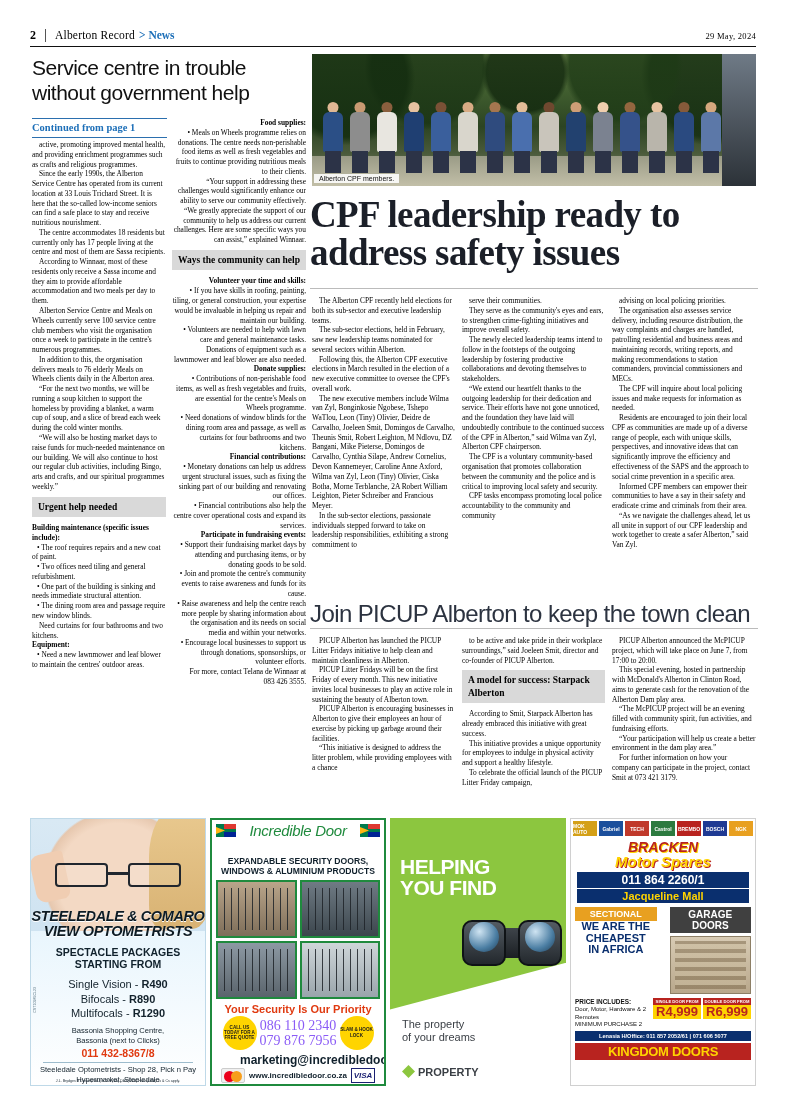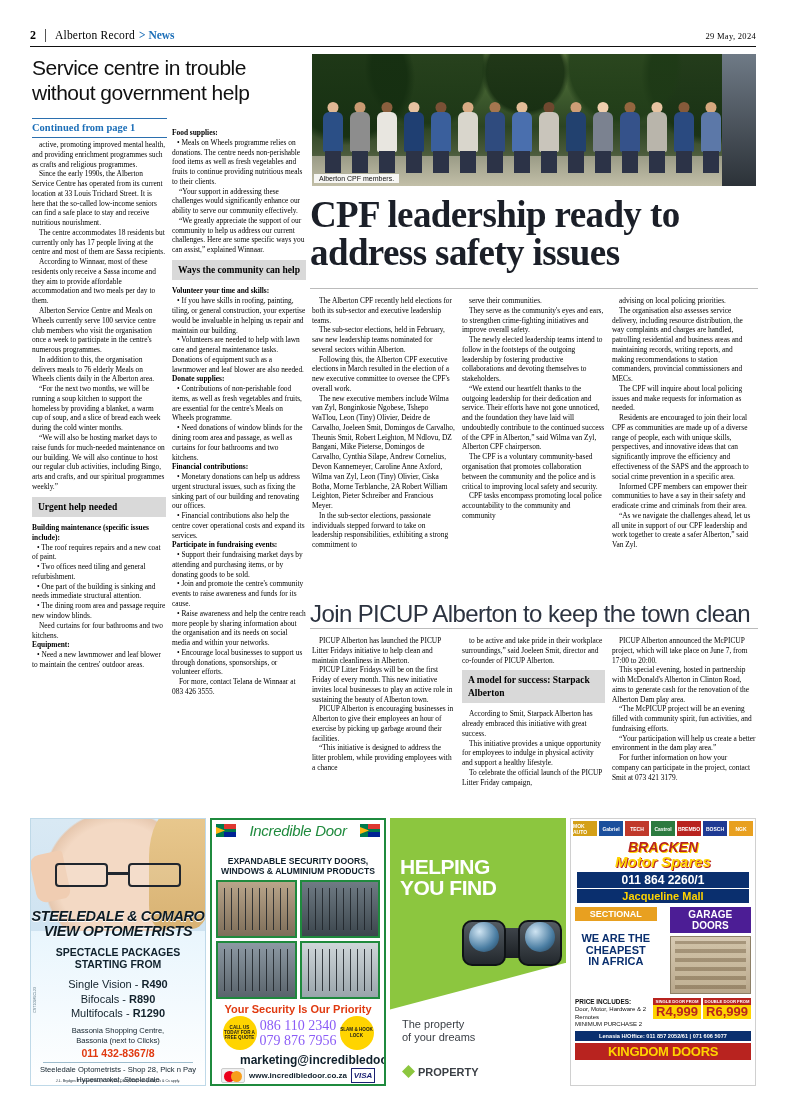--- a/index.html
+++ b/index.html
@@ -41,21 +41,21 @@
     background: #d9d9d9; font-weight: bold; font-size: 9.5px;
     padding: 4px 6px; margin: 5px 0 6px 0;
   }
   .col { position: absolute; font-size: 7.4px; line-height: 1.32; text-align: left; }
   .col p { margin: 0; }
   .col p.ind { text-indent: 7px; }
   .col p.bul { text-indent: 5px; }
   .col b { font-weight: bold; }
 
   .lc1 { left: 32px; top: 140px; width: 134px; }
-  .lc2 { left: 172px; top: 128px; width: 134px; }
+  .lc2 { left: 172px; top: 118px; width: 134px; text-align: right; }
 
   
   .photo {
     position: absolute; left: 312px; top: 54px; width: 444px; height: 132px;
     background:
       linear-gradient(180deg,#5d7741 0%,#3f5c2e 30%,#2c4422 55%,#4a5a3a 75%,#8a8f7d 100%);
     overflow: hidden;
   }
   .ph-trees { position: absolute; inset: 0;
     background:
@@ -236,22 +236,22 @@
     font-family: "Liberation Sans", sans-serif; font-weight: bold; font-size: 12px;
     text-align: center; padding: 1px 0; }
   .mot-name { margin: 1px 6px 0; background: #0a2f6e; color: #ffd400;
     font-family: "Liberation Sans", sans-serif; font-weight: bold; font-size: 11px;
     text-align: center; padding: 1px 0; }
   .mot-row { display: flex; gap: 13px; padding: 4px 4px 0; }
   .mot-left { width: 50%; }
   .mot-sec { background: #e8a020; color: #fff; font-family: "Liberation Sans", sans-serif;
     font-weight: bold; font-size: 9px; text-align: center; padding: 2px 0; }
   .mot-chp { font-family: "Liberation Sans", sans-serif; font-weight: bold;
-    font-size: 11px; line-height: 1.06; color: #0a2f6e; text-align: center; padding-top: 12px; }
-  .mot-gar { background: #4c1d95; color: #fff; font-family: "Liberation Sans", sans-serif;
+    font-size: 11px; line-height: 1.06; color: #0a2f6e; text-align: center; padding-top: 0; }
+  .mot-gar { background: #404040; color: #fff; font-family: "Liberation Sans", sans-serif;
     font-weight: bold; font-size: 10px; text-align: center; padding: 2px 0; }
   .mot-door-img { height: 58px; margin-top: 3px; background: linear-gradient(180deg,#d8cbb4,#b9a88c);
     border: 1px solid #8d7f66; position: relative; overflow: hidden; }
   .mot-door-img:after { content: ""; position: absolute; inset: 4px;
     background: repeating-linear-gradient(0deg, rgba(120,100,70,.5) 0 4px, rgba(200,185,155,.5) 4px 9px); }
   .mot-prices { padding: 4px 4px 0; font-family: "Liberation Sans", sans-serif;
     font-size: 6px; line-height: 1.22; color: #111; display: flex; gap: 3px; }
   .mot-plist { flex: 1; }
   .mot-plist b { font-size: 6.4px; }
   .mot-tags { display: flex; gap: 2px; }

